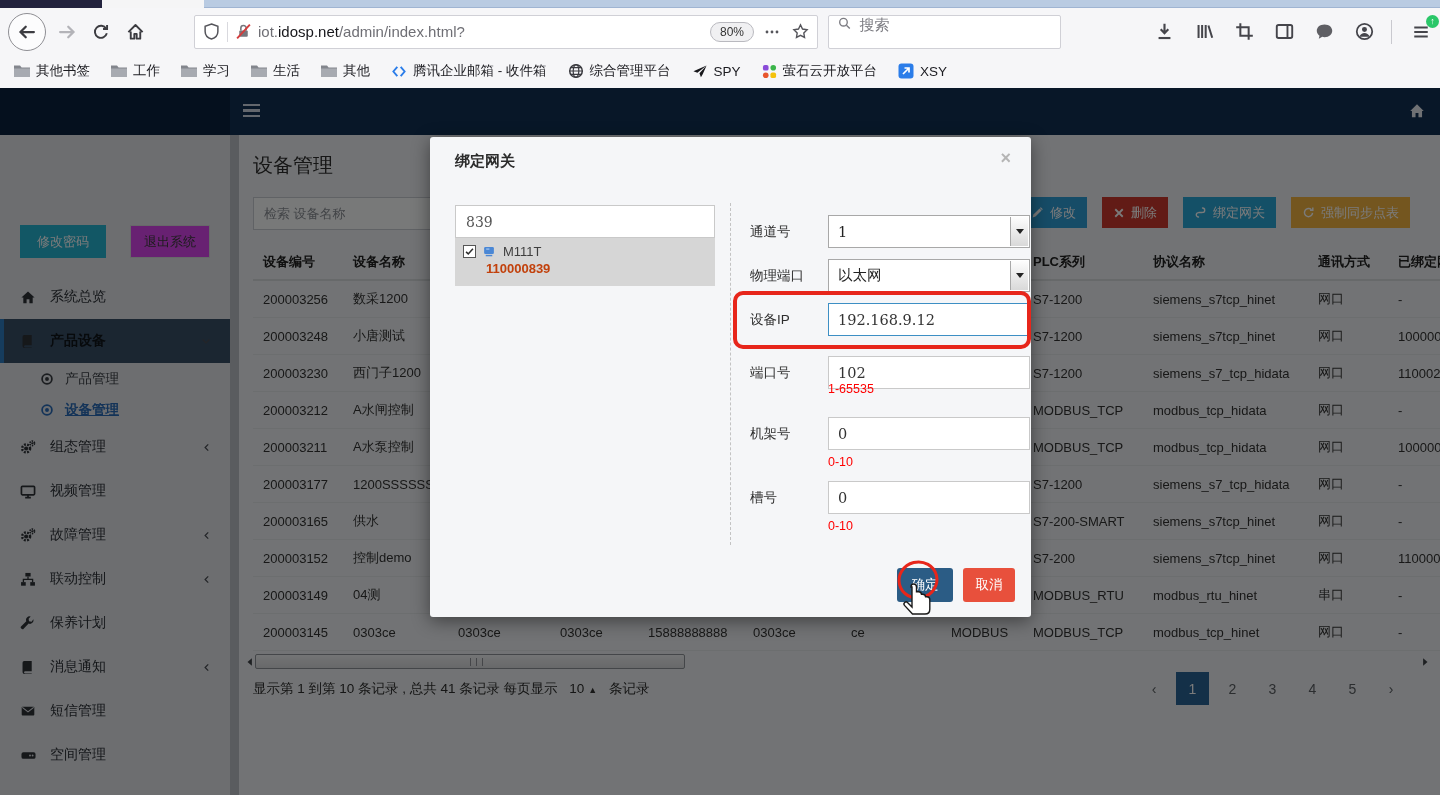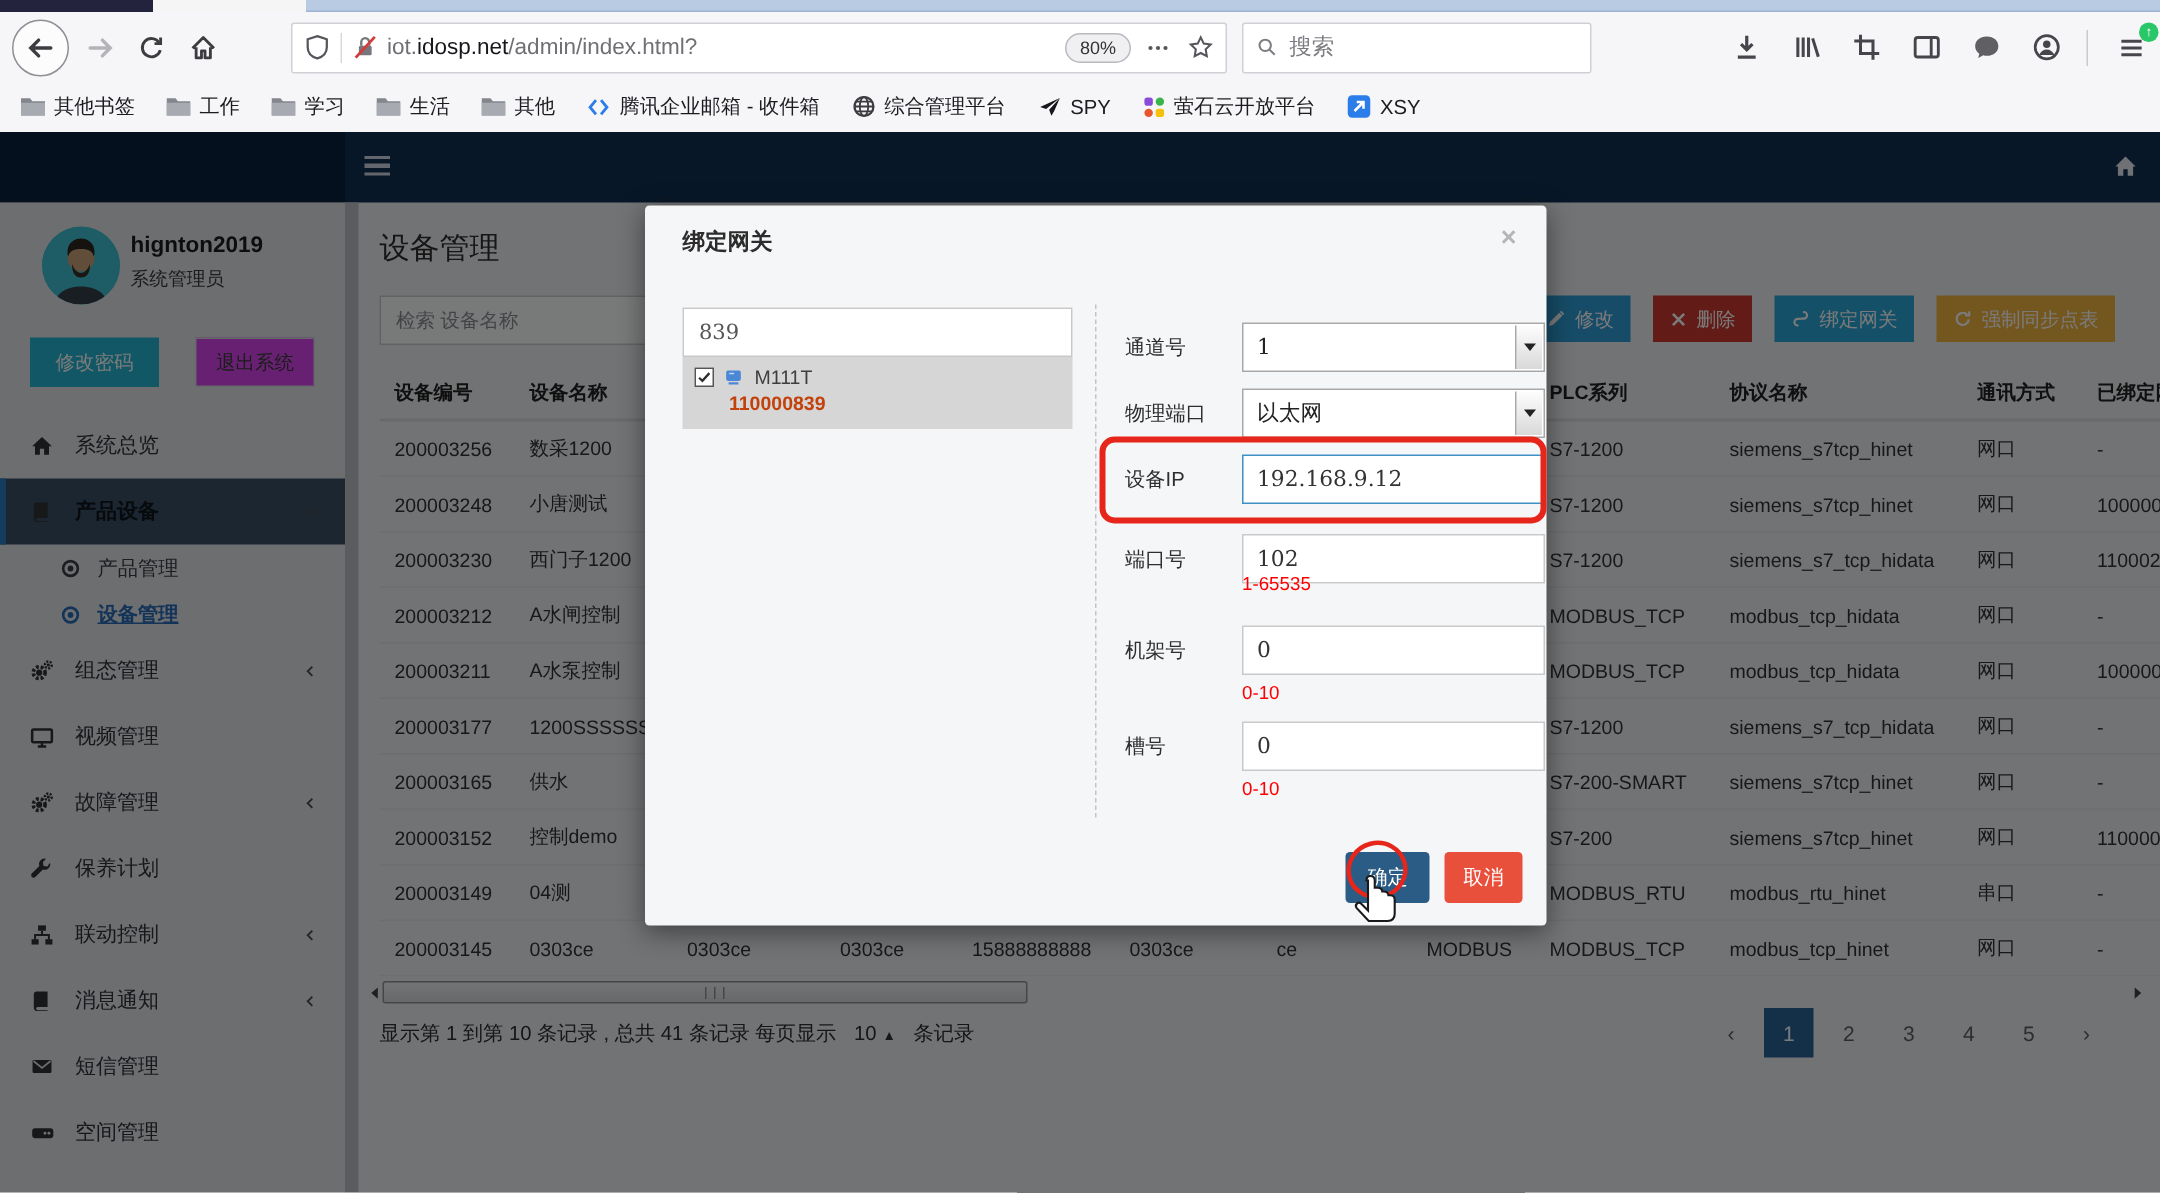--- a/index.html
+++ b/index.html
@@ -15,21 +15,21 @@
   .tabstrip .seg3 { flex:1; background:#b9cbe2; border-bottom:1px solid #9fb4d2; }
   .btoolbar { position:relative; height:47px; display:flex; align-items:center; padding:0 8px; }
   .navbtn { display:flex; align-items:center; justify-content:center; width:34px; height:34px; color:#3c3c41; }
   .backbtn { width:38px; height:38px; border:1px solid #8f8f94; border-radius:50%; background:#fcfcfd; margin-right:4px; }
   .fwd { color:#b3b3b8; }
   .urlbar { display:flex; align-items:center; width:624px; height:34px; margin-left:42px; background:#fff; border:1px solid #d0d0d6; border-radius:2px; padding:0 8px; }
   .urlbar .sep { width:1px; height:20px; background:#d9d9de; margin:0 7px; }
   .urltext { font-size:15px; white-space:nowrap; overflow:hidden; flex:1; margin-left:6px; }
   .u-dim { color:#6f6f75; } .u-host { color:#17171b; } 
   .zoom-pill { font-size:12px; color:#333; background:#f0f0f2; border:1px solid #b9b9bf; border-radius:10px; padding:2px 9px; margin-right:10px; white-space:nowrap; }
-  .searchbox { display:flex; align-items:center; width:233px; height:34px; margin-left:10px; background:#fff; border:1px solid #d0d0d6; border-radius:2px; padding:0 9px; }
+  .searchbox { display:flex; align-items:flex-start; width:233px; height:34px; margin-left:10px; background:#fff; border:1px solid #d0d0d6; border-radius:2px; padding:0 9px; }
   .searchbox input { border:none; outline:none; font-size:15px; color:#333; width:100%; margin-left:8px; font-family:inherit; }
   .searchbox input::placeholder { color:#7c7c82; }
   .chrome-icons { display:flex; align-items:center; margin-left:auto; }
   .cicon { width:22px; height:22px; margin-left:18px; color:#45454b; display:flex; align-items:center; justify-content:center; position:relative; }
   .vline { width:1px; height:24px; background:#c9c9cf; margin-left:16px; }
   .badge-up { position:absolute; top:-6px; right:-7px; width:13px; height:13px; border-radius:50%; background:#2ac769; color:#fff; font-size:9px; display:flex; align-items:center; justify-content:center; font-weight:bold; }
   .bookbar { display:flex; align-items:center; height:32px; padding:0 14px; }
   .bm { display:flex; align-items:center; margin-right:21px; font-size:13.5px; color:#1b1b20; white-space:nowrap; cursor:default; }
   .bm .bicon { margin-right:6px; display:flex; }
 
@@ -332,33 +332,20 @@
           <div></div>
           <div></div>
           <div></div>
         </div>
       <div class="nav-home"><svg width="18" height="18" viewBox="0 0 16 16">
             <path d="M8 2 14 8h-1.5v5.5h-3.2V9.7H6.7v3.8H3.5V8H2z" fill="currentColor"></path>
           </svg></div>
     </div>
 
     <div class="sidebar">
-      <div class="userblock">
-        <div class="avatar">
-          <svg width="52" height="52" viewBox="0 0 52 52">
-              <circle cx="26" cy="26" r="26" fill="#3fc1d6"></circle>
-              <circle cx="26" cy="21" r="9" fill="#c9a179"></circle>
-              <path d="M17 17c0-6 4.5-9 9-9s9 3 9 9c0 2-.5 3-.5 3-1-4-4-5-8.5-5s-7.5 1-8.5 5c0 0-.5-1-.5-3z" fill="#2c2620"></path>
-              <path d="M20 25c1.5 4 4 6 6 6s4.5-2 6-6c0 6-2 9-6 9s-6-3-6-9z" fill="#3a2f26"></path>
-              <path d="M8 52c2-9 10-12 18-12s16 3 18 12z" fill="#35404a"></path>
-            </svg>
-        </div>
-        <div class="uname">hignton2019</div>
-        <div class="urole">系统管理员</div>
-      </div>
       <div class="sbtns">
         <button class="btn-pwd">修改密码</button>
         <button class="btn-out">退出系统</button>
       </div>
       <div class="menu" id="sidemenu">
           <div class="mitem">
             <span class="micon">
               <svg width="16" height="15" viewBox="0 0 16 16">
                 <path d="M8 1.5L15 8h-2v6H9.5V9.8h-3V14H3V8H1z" fill="currentColor"></path>
               </svg>
@@ -432,41 +419,41 @@
             </span>
             <span class="label">故障管理</span>
             <span class="chev">
               <svg width="11" height="11" viewBox="0 0 16 16">
                 <path d="M10.5 3.5L6 8l4.5 4.5" stroke="currentColor" stroke-width="1.8" fill="none"></path>
               </svg>
             </span>
           </div>
           <div class="mitem">
             <span class="micon">
-              <svg width="15" height="15" viewBox="0 0 16 16">
-                <path d="M14.2 3.4a3.8 3.8 0 0 1-5 4.7l-5.1 5.1a1.8 1.8 0 1 1-2.5-2.5l5.1-5.1a3.8 3.8 0 0 1 4.7-5L9.2 2.8l.4 2.8 2.8.4z" fill="currentColor"></path>
-              </svg>
-            </span>
-            <span class="label">保养计划</span>
-          </div>
-          <div class="mitem">
-            <span class="micon">
               <svg width="16" height="15" viewBox="0 0 16 16">
                 <rect x="5.2" y="1" width="5.6" height="3.8" fill="currentColor"></rect>
                 <rect x="0.6" y="10.8" width="5" height="3.8" fill="currentColor"></rect>
                 <rect x="10.4" y="10.8" width="5" height="3.8" fill="currentColor"></rect>
                 <path d="M8 4.8v3M3.1 10.8V7.8h9.8v3" stroke="currentColor" stroke-width="1.4" fill="none"></path>
               </svg>
             </span>
             <span class="label">联动控制</span>
             <span class="chev">
               <svg width="11" height="11" viewBox="0 0 16 16">
                 <path d="M10.5 3.5L6 8l4.5 4.5" stroke="currentColor" stroke-width="1.8" fill="none"></path>
               </svg>
             </span>
+          </div>
+          <div class="mitem">
+            <span class="micon">
+              <svg width="15" height="15" viewBox="0 0 16 16">
+                <path d="M14.2 3.4a3.8 3.8 0 0 1-5 4.7l-5.1 5.1a1.8 1.8 0 1 1-2.5-2.5l5.1-5.1a3.8 3.8 0 0 1 4.7-5L9.2 2.8l.4 2.8 2.8.4z" fill="currentColor"></path>
+              </svg>
+            </span>
+            <span class="label">保养计划</span>
           </div>
           <div class="mitem">
             <span class="micon">
               <svg width="15" height="15" viewBox="0 0 16 16">
                 <path d="M4.5 1h8v11h-7a1.2 1.2 0 0 0 0 2.4h7V15h-7A2.8 2.8 0 0 1 2.7 12.2V3A2 2 0 0 1 4.5 1z" fill="currentColor"></path>
               </svg>
             </span>
             <span class="label">消息通知</span>
             <span class="chev">
               <svg width="11" height="11" viewBox="0 0 16 16">

